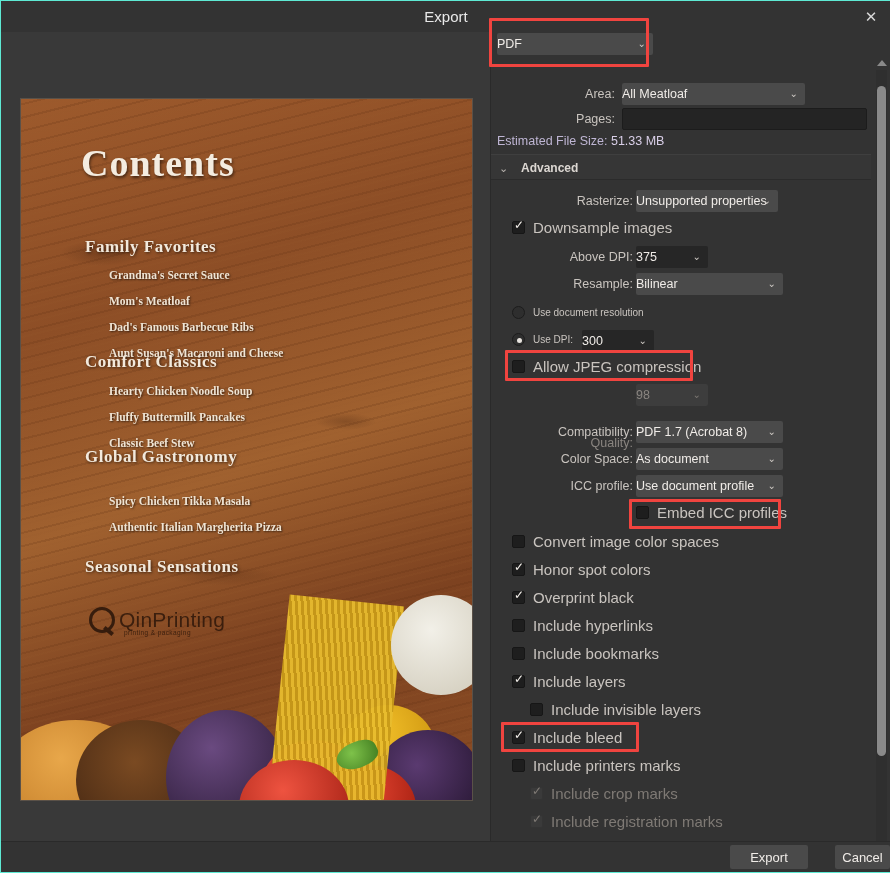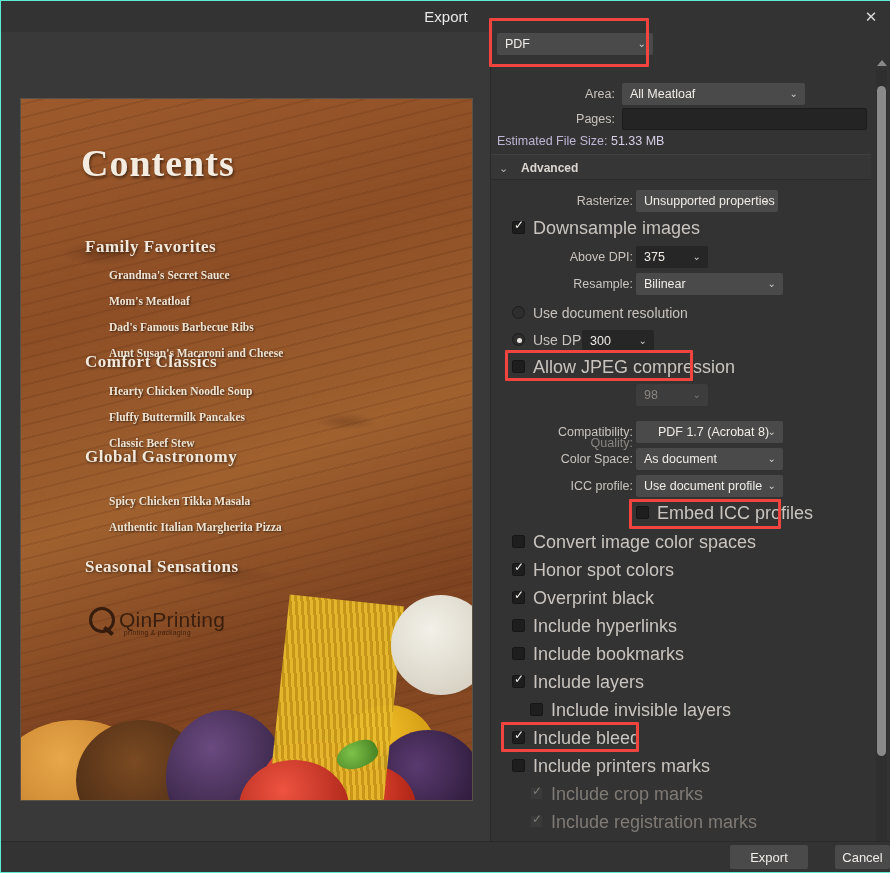--- a/index.html
+++ b/index.html
@@ -117,21 +117,21 @@
   .lbl {
     position: absolute; font-size: 12.5px; color: #c9c4bf;
     line-height: 22px; text-align: right;
   }
   .lbl.dim { color: #8a8580; margin-top: 48px; }
 
   .combo {
     position: absolute; height: 22px;
     background: #4a4a4a; border: none; border-radius: 2px;
     font-size: 12.5px; color: #f0ece8;
-    line-height: 22px; padding-left: 8px;
+    line-height: 22px; padding-left: 0;
     cursor: pointer;
   }
   .combo.dark { background: #262626; }
   .combo.dim { color: #8a8580; background: #3d3d3d; }
   .combo .chev {
     position: absolute; right: 7px; top: 0; line-height: 22px;
     font-size: 10px; color: #cfcac5;
   }
   .combo.dim .chev { color: #7d7873; }
 
@@ -166,36 +166,36 @@
     background: #1e1e1e; border: 1px solid #161616; border-radius: 2px;
   }
   .chk .box.on::after {
     content: "✓"; position: absolute; left: 1px; top: -4px;
     font-size: 12px; color: #f2eee9;
   }
   .chk.dim .box { background: #3a3a3a; border-color: #343434; }
   .chk.dim .box.on::after { color: #7f7a75; }
   .chk .t {
     position: absolute; left: 21px; top: 0; line-height: 20px;
-    font-size: 18px; color: #c9c4bf; white-space: nowrap;
+    font-size: 15px; color: #c9c4bf; white-space: nowrap;
   }
   .chk.dim .t { color: #7f7a75; }
 
   .rad { position: absolute; height: 20px; cursor: pointer; }
   .rad .dot {
     position: absolute; left: 0; top: 3px; width: 13px; height: 13px;
     border-radius: 50%; background: #2e2e2e; border: 1px solid #1c1c1c;
   }
   .rad .dot.on::after {
     content:""; position: absolute; left: 4px; top: 4px;
     width: 5px; height: 5px; border-radius: 50%; background: #e8e4df;
   }
   .rad .t {
     position: absolute; left: 21px; top: 0; line-height: 20px;
-    font-size: 14px; color: #c9c4bf; white-space: nowrap;
+    font-size: 10px; color: #c9c4bf; white-space: nowrap;
   }
 
   
   .sbar {
     position: absolute; right: 1px; top: 24px; width: 15px; height: 808px;
     background: #333333;
   }
   .sbar .track {
     position: absolute; left: 2px; top: 14px; width: 11px; height: 780px;
     background: #2f2f2f;
@@ -356,21 +356,21 @@
       <span class="t">Allow JPEG compression</span>
     </div>
 
     <div class="lbl dim" style="left:52px; top:352px; width:90px;">Quality:</div>
     <div class="combo dim" style="left:145px; top:352px; width:72px;">
       <span>98</span>
       <span class="chev">⌄</span>
     </div>
 
     <div class="lbl" style="left:38px; top:389px; width:104px;">Compatibility:</div>
-    <div class="combo" style="left:145px; top:389px; width:147px;text-align:center;">
+    <div class="combo" style="left:145px; top:389px; width:147px;">
       <span>PDF 1.7 (Acrobat 8)</span>
       <span class="chev">⌄</span>
     </div>
 
     <div class="lbl" style="left:38px; top:416px; width:104px;">Color Space:</div>
     <div class="combo" style="left:145px; top:416px; width:147px;">
       <span>As document</span>
       <span class="chev">⌄</span>
     </div>
 

